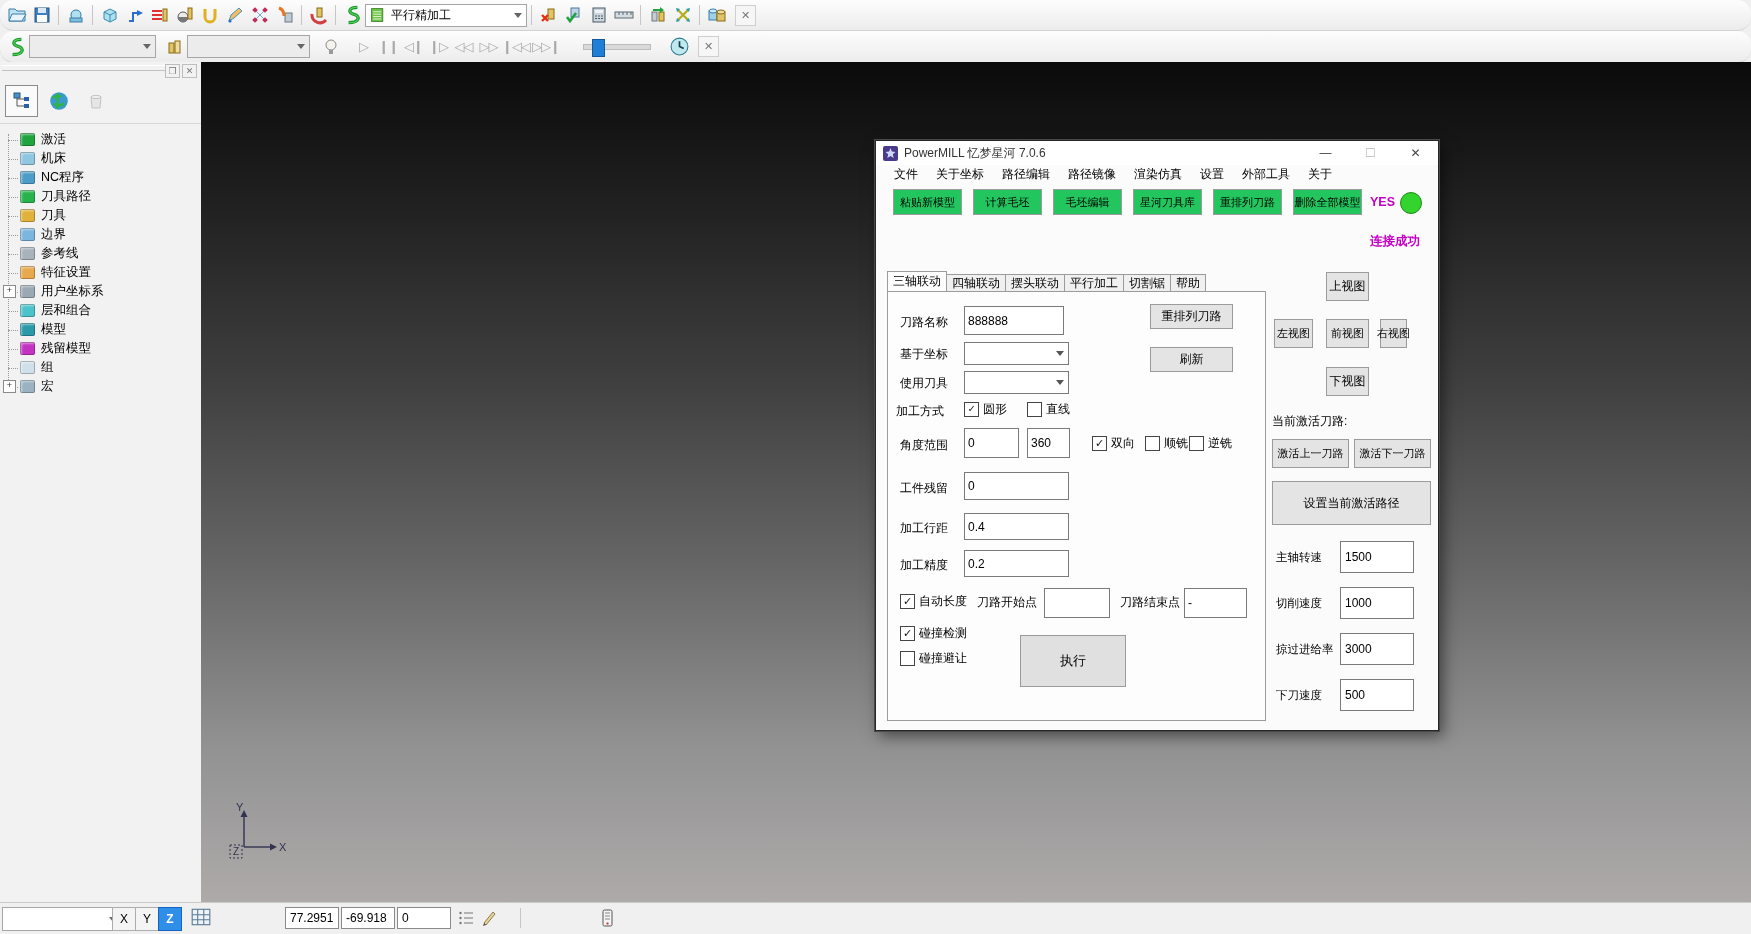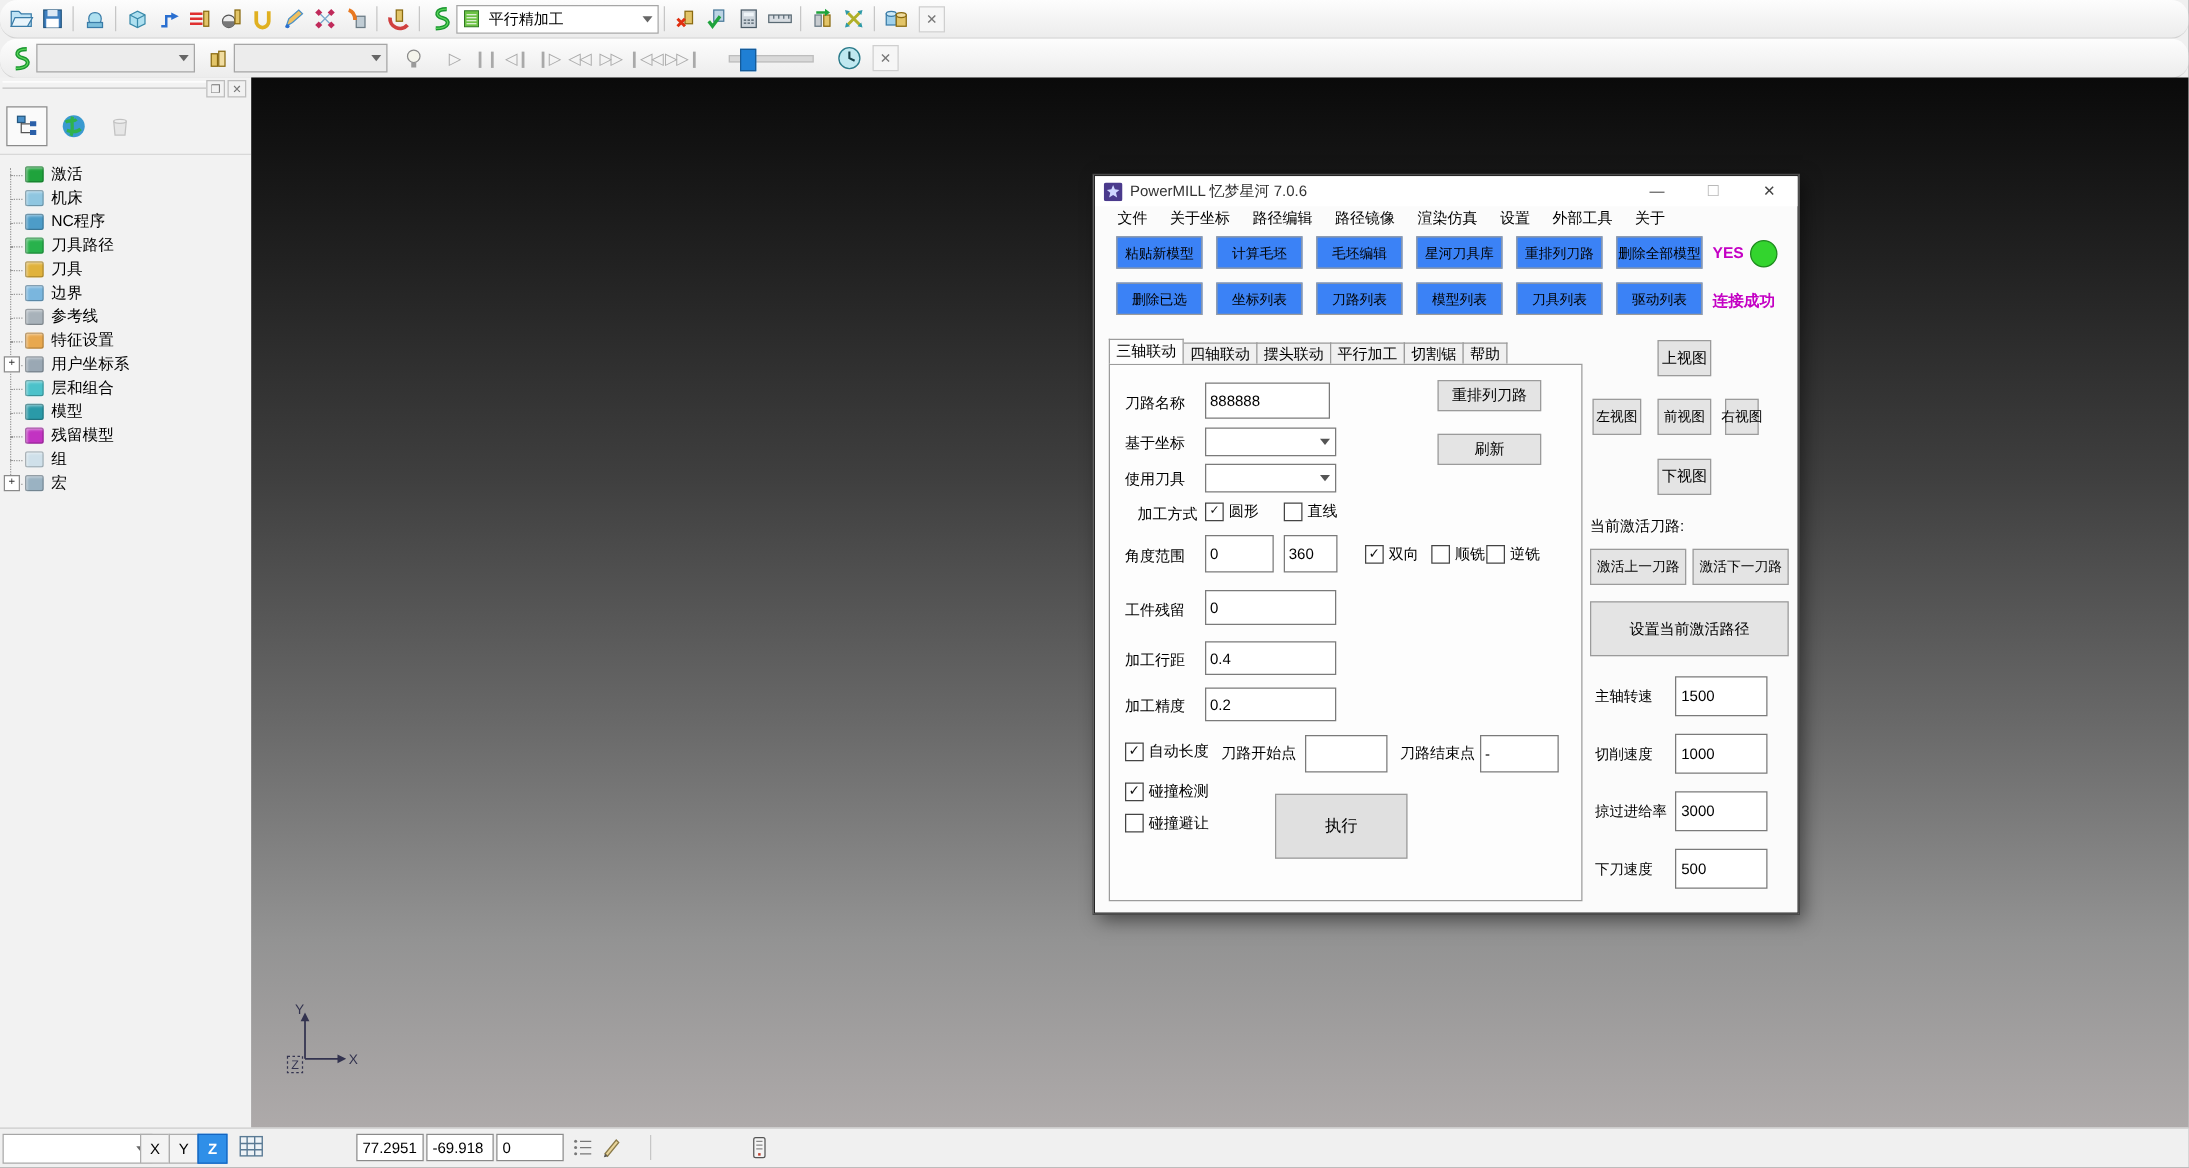--- a/index.html
+++ b/index.html
@@ -55,21 +55,21 @@
   #dialog{position:absolute;left:875px;top:140px;width:562px;height:589px;background:#fbfbfb;
     border:1px solid #262626;box-shadow:0 0 0 1px #4a4a4a,4px 5px 14px rgba(0,0,0,.5);}
   .titlebar{height:24px;display:flex;align-items:center;padding-left:7px;background:#fff;color:#333;}
   .titlebar .ttl{margin-left:6px;}
   .win-btns{margin-left:auto;display:flex;height:24px;}
   .win-btn{width:45px;display:flex;align-items:center;justify-content:center;color:#444;font-size:12px;}
   .win-btn.max{color:#b9b9b9;}
   .menubar{display:flex;height:19px;align-items:center;padding-left:9px;}
   .menu-item{padding:0 9px;white-space:nowrap;}
   .dlg-row{position:absolute;left:17px;display:flex;gap:11px;align-items:center;}
-  .dbtn{width:69px;height:26px;background:#3b82f6;border:1px solid #9b9b9b;font-size:11px;
+  .dbtn{width:69px;height:26px;background:#22c55e;border:1px solid #9b9b9b;font-size:11px;
     display:flex;align-items:center;justify-content:center;white-space:nowrap;flex:0 0 auto;
     font-family:inherit;}
   .status-text{color:var(--magenta,#cc00cc);font-weight:bold;font-size:12.5px;white-space:nowrap;}
   .green-dot{width:20px;height:20px;border-radius:50%;background:var(--green,#2fd32f);border:1px solid #1d8a1d;}
 
   .tabstrip{position:absolute;left:11px;top:131px;display:flex;align-items:flex-end;height:19px;}
   .tab{height:16px;padding:0 5px;display:flex;align-items:center;border:1px solid #9b9b9b;border-bottom:none;
     background:#f0f0f0;margin-right:-1px;font-size:12px;white-space:nowrap;}
   .tab.active{height:19px;background:#fdfdfd;position:relative;z-index:3;}
   .tab-panel{position:absolute;left:11px;top:150px;width:377px;height:428px;border:1px solid #9b9b9b;background:#fdfdfd;}
@@ -465,28 +465,20 @@
       <button class="dbtn">粘贴新模型</button>
         <button class="dbtn">计算毛坯</button>
         <button class="dbtn">毛坯编辑</button>
         <button class="dbtn">星河刀具库</button>
         <button class="dbtn">重排列刀路</button>
         <button class="dbtn">删除全部模型</button>
     </div>
     <span class="status-text" style="position:absolute;left:494px;top:54px;">YES</span>
     <span class="green-dot" style="position:absolute;left:524px;top:51px;"></span>
 
-    <div class="dlg-row" style="top:85px;">
-      <button class="dbtn">删除已选</button>
-        <button class="dbtn">坐标列表</button>
-        <button class="dbtn">刀路列表</button>
-        <button class="dbtn">模型列表</button>
-        <button class="dbtn">刀具列表</button>
-        <button class="dbtn">驱动列表</button>
-    </div>
     <span class="status-text" style="position:absolute;left:494px;top:92px;">连接成功</span>
 
     <div class="tabstrip">
       <span class="tab active">三轴联动</span>
         <span class="tab">四轴联动</span>
         <span class="tab">摆头联动</span>
         <span class="tab">平行加工</span>
         <span class="tab">切割锯</span>
         <span class="tab">帮助</span>
     </div>
@@ -503,21 +495,21 @@
 
       <span class="f-label" style="left:12px;top:83px;">使用刀具</span>
       <div class="f-combo" style="left:76px;top:79px;width:105px;height:23px;">
         <span></span>
         <span class="chev"></span>
       </div>
 
       <button class="pbtn" style="left:262px;top:12px;width:83px;height:25px;">重排列刀路</button>
       <button class="pbtn" style="left:262px;top:55px;width:83px;height:25px;">刷新</button>
 
-      <span class="f-label" style="left:22px;top:111px;">加工方式</span>
+      <span class="f-label" style="left:8px;top:111px;">加工方式</span>
       <div>
 
           <label class="cbopt mode-opt checked" style="left: 76px; top: 109px; font-family: Liberation Mono, monospace;">
             <span class="cb"></span>
             <span>圆形</span>
           </label>
 
           <label class="cbopt mode-opt" style="left: 139px; top: 109px;">
             <span class="cb"></span>
             <span>直线</span>

